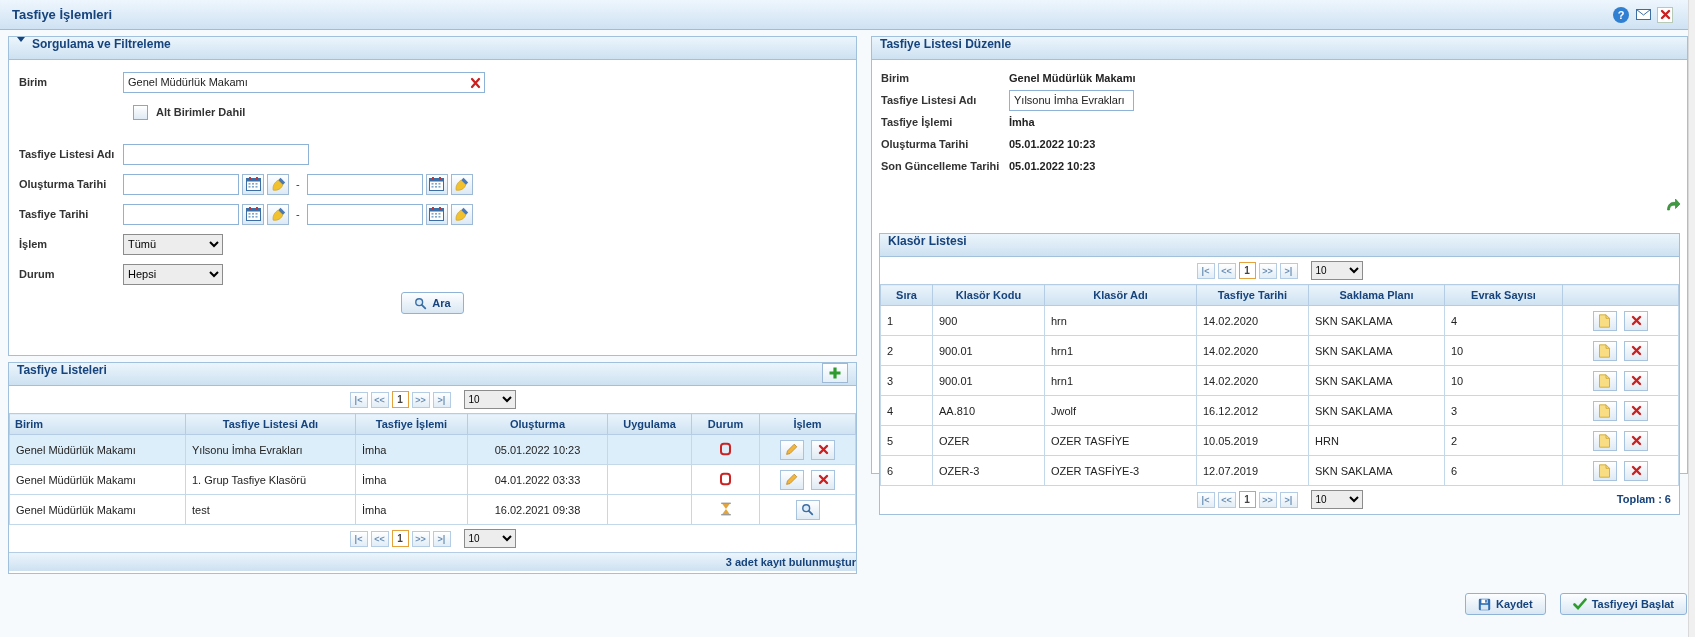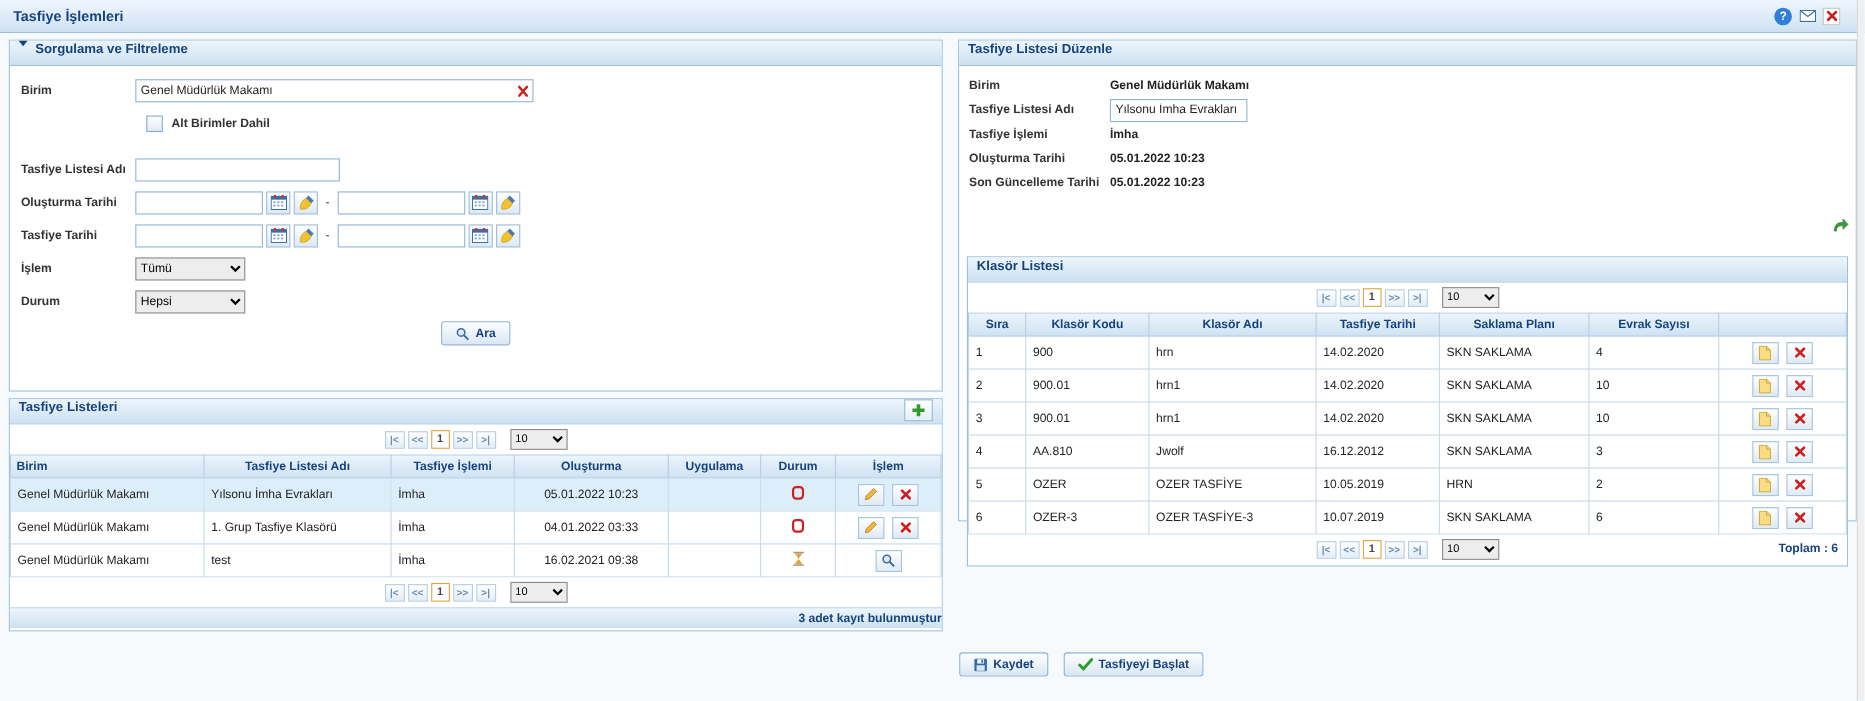--- a/index.html
+++ b/index.html
@@ -78,21 +78,21 @@
     display:inline-flex;align-items:center;justify-content:center;cursor:pointer}
 
   
   .erows{padding-top:7px}
   .erow{display:flex;min-height:22px;align-items:center;padding:0 9px}
   .elabel{width:128px;font-weight:bold;color:#333}
   .evalue{font-weight:bold;color:#222}
   .eval-input{width:125px}
   .green-arrow{position:absolute;right:6px;top:160px;cursor:pointer;line-height:0}
 
-  .action-buttons{position:absolute;left:0;right:0;top:556px;display:flex;justify-content:flex-start;gap:14px}
+  .action-buttons{position:absolute;left:0;right:0;top:556px;display:flex;justify-content:flex-end;gap:14px}
 
   .scroll-strip{position:absolute;right:0;top:0;width:7px;height:637px;background:#f0f0f0;border-left:1px solid #d9d9d9}
   .icon{line-height:0;display:inline-flex}
 </style>
 </head>
 <body>
 
 <div class="titlebar">
   <span class="title">Tasfiye İşlemleri</span>
   <div class="tb-icons">
@@ -609,21 +609,21 @@
                     <path d="M2 2 L9 9 M9 2 L2 9" stroke="#cc1f1f" stroke-width="2.4" stroke-linecap="round"></path>
                   </svg>
                 </span>
               </span>
           </td>
         </tr>
         <tr>
           <td class="al">6</td>
           <td class="al">OZER-3</td>
           <td class="al">OZER TASFİYE-3</td>
-          <td class="al">10.07.2019</td>
+          <td class="al">12.07.2019</td>
           <td class="al">SKN SAKLAMA</td>
           <td class="al">6</td>
           <td class="ac">
             <span class="mini-btn">
                 <span class="icon">
                   <svg width="13" height="14" viewBox="0 0 13 14">
                     <path d="M1.5 0.8 H8 L11.5 4.3 V13.2 H1.5 Z" fill="#f9dd85" stroke="#c9a227" stroke-width="0.8"></path>
                     <path d="M8 0.8 V4.3 H11.5" fill="none" stroke="#c9a227" stroke-width="0.8"></path>
                   </svg>
                 </span>

